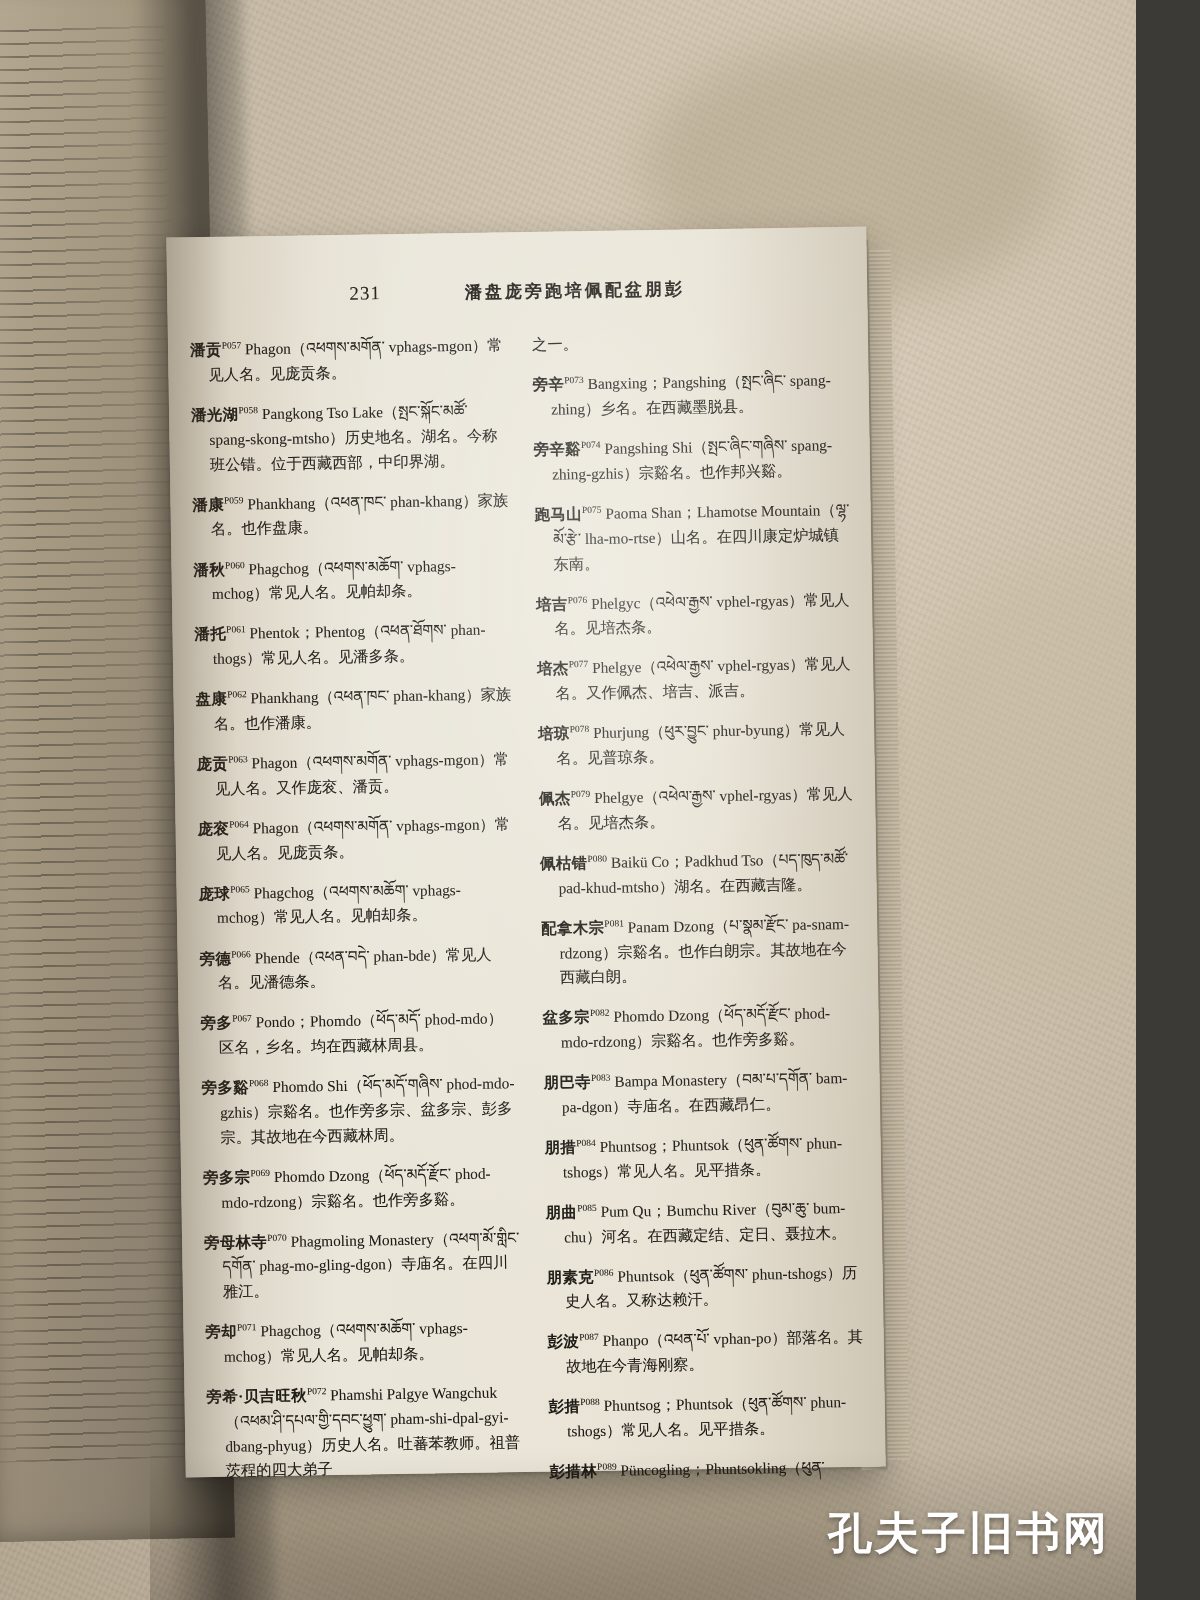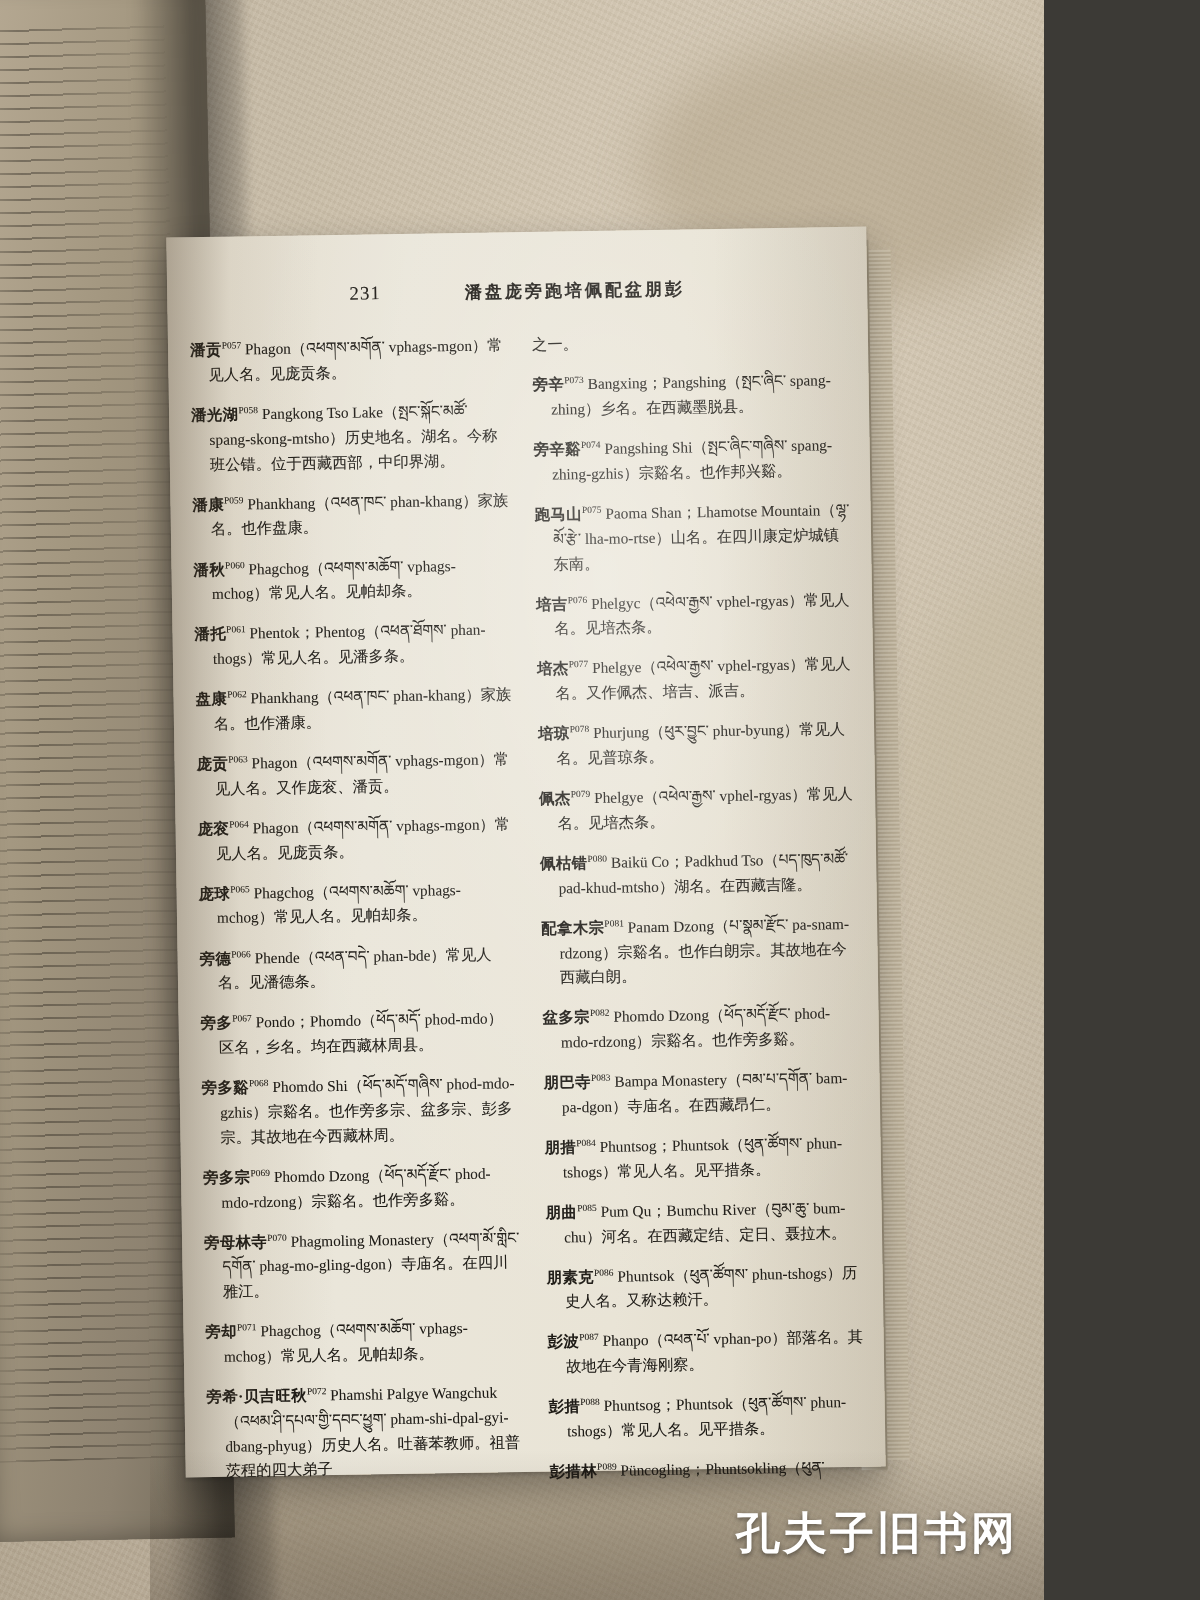--- a/index.html
+++ b/index.html
@@ -2,21 +2,21 @@
 <html><head>
 <meta charset="utf-8">
 <style>
   html, body {
     margin: 0;
     padding: 0;
     background: #3c3a36;
   }
   #page {
     position: relative;
-    width: 1044px;
+    width: 1136px;
     height: 1600px;
     overflow: hidden;
     font-family: "Liberation Serif", serif;
     background: #cfc5b4;
   }
   
   .desk {
     position: absolute;
     inset: 0;
     background:

